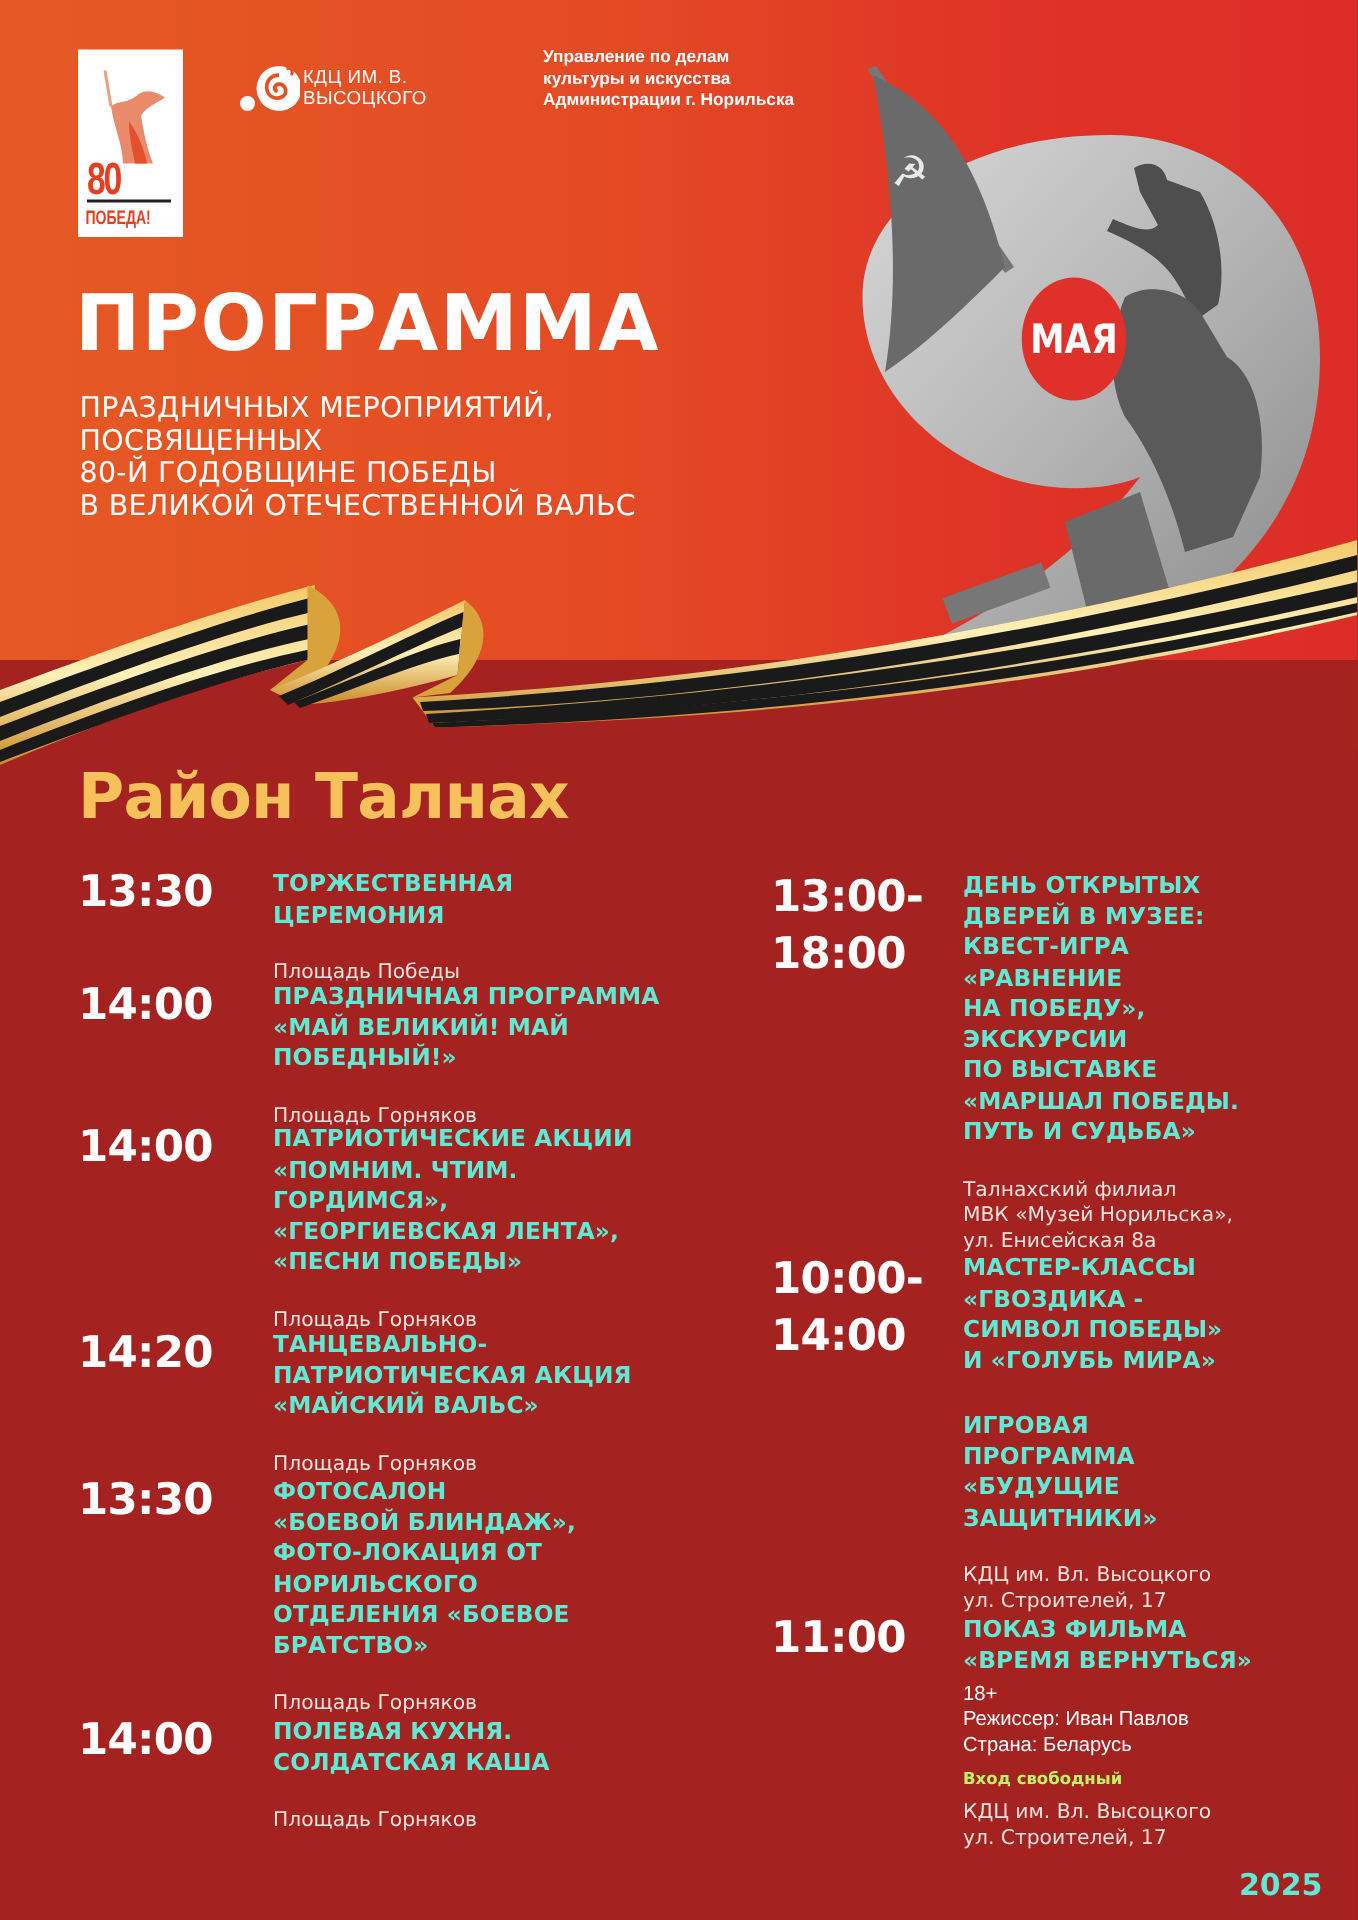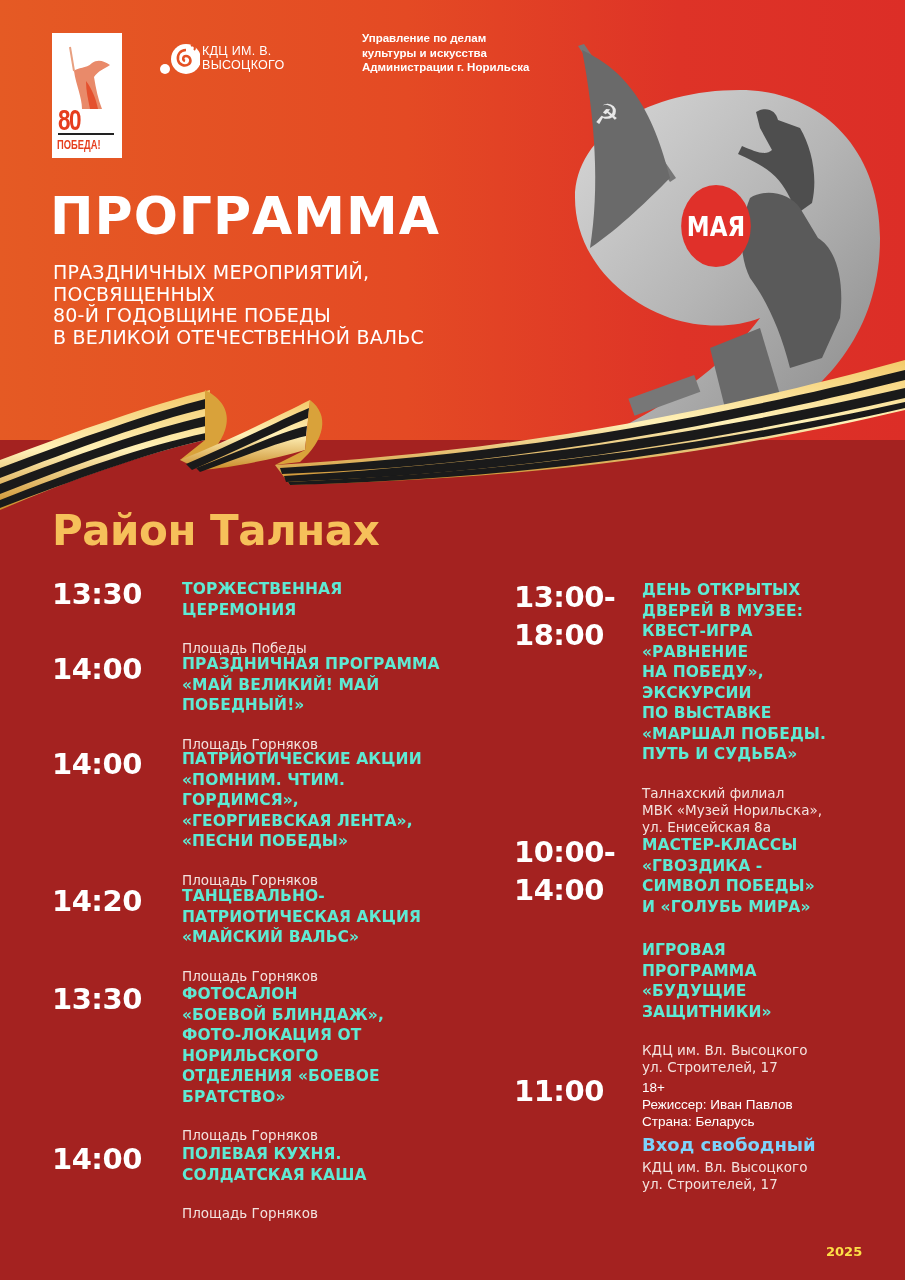--- a/index.html
+++ b/index.html
@@ -94,26 +94,26 @@
     }
     .ev-place {
       font-size: 13.5px; line-height: 17px; color: #f3e2de; margin-top: 20px; white-space: pre-line;
       font-family: "DejaVu Sans", sans-serif;
     }
     .ev-extra {
       font-size: 13.5px; line-height: 17px; color: #fff; margin-top: 3px; white-space: pre-line;
       font-family: "Liberation Sans", sans-serif;
     }
     .ev-free {
-      font-size: 18px; font-weight: 700; line-height: 17px; color: #7dd3fc; margin-top: 6px;
+      font-size: 11px; font-weight: 700; line-height: 17px; color: #bef264; margin-top: 6px;
       font-family: "DejaVu Sans", sans-serif;
     }
     .year {
-      position: absolute; left: 826px; top: 1244px; font-size: 13px; font-weight: 700;
-      color: #fde047; font-family: "DejaVu Sans", sans-serif;
+      position: absolute; left: 826px; top: 1244px; font-size: 20px; font-weight: 700;
+      color: #5eead4; font-family: "DejaVu Sans", sans-serif;
     }
   </style>
 </head>
 <body>
 
 <div class="poster">
   <div class="header-bg"></div>
   <div class="lower-bg"></div>
 
   <div class="logo-80">
@@ -306,20 +306,22 @@
 «БУДУЩИЕ
 ЗАЩИТНИКИ»</div>
       <div class="ev-place">КДЦ им. Вл. Высоцкого
 ул. Строителей, 17</div>
     </div>
   </div>
 
   <div class="event" style="left:514px; top:1074px;">
     <div class="ev-time">11:00</div>
     <div class="ev-body" style="left:128px; width:260px;">
+      <div class="ev-title">ПОКАЗ ФИЛЬМА
+«ВРЕМЯ ВЕРНУТЬСЯ»</div>
       <div class="ev-extra">18+
 Режиссер: Иван Павлов
 Страна: Беларусь</div>
       <div class="ev-free">Вход свободный</div>
       <div class="ev-place" style="margin-top:6px;">КДЦ им. Вл. Высоцкого
 ул. Строителей, 17</div>
     </div>
   </div>
 
   <div class="year">2025</div>

